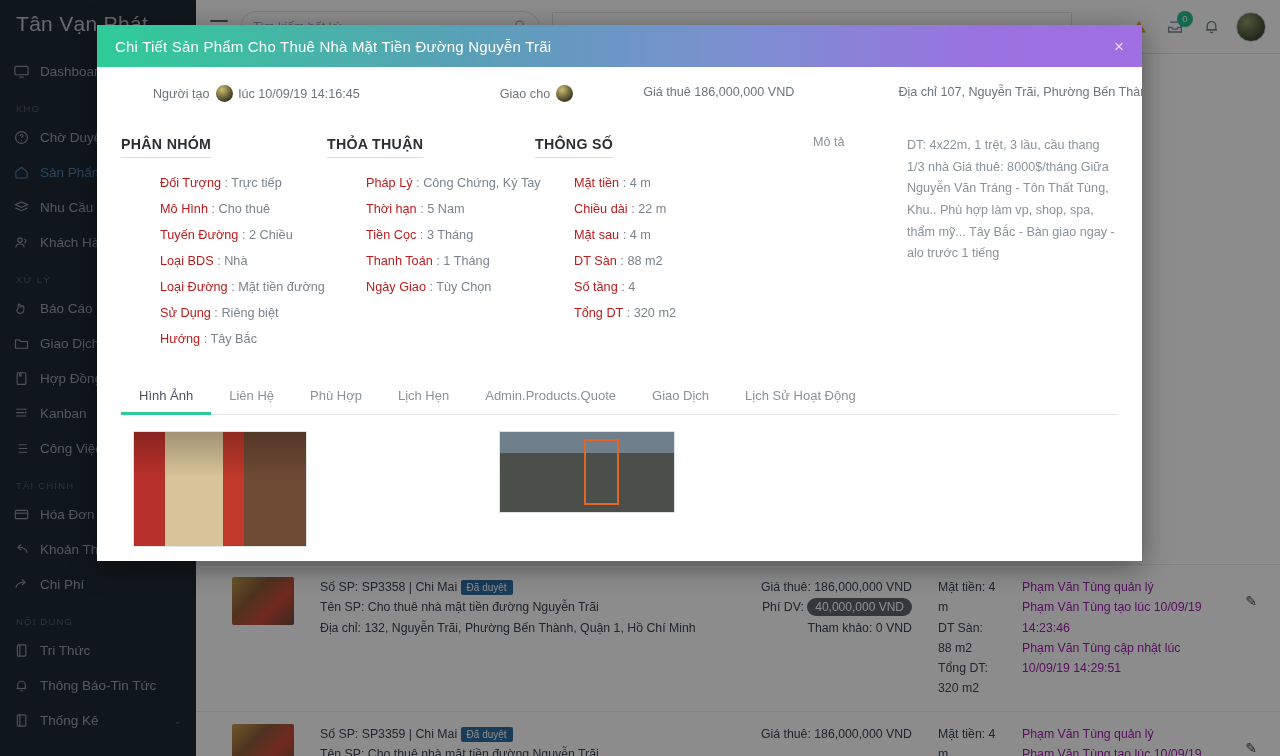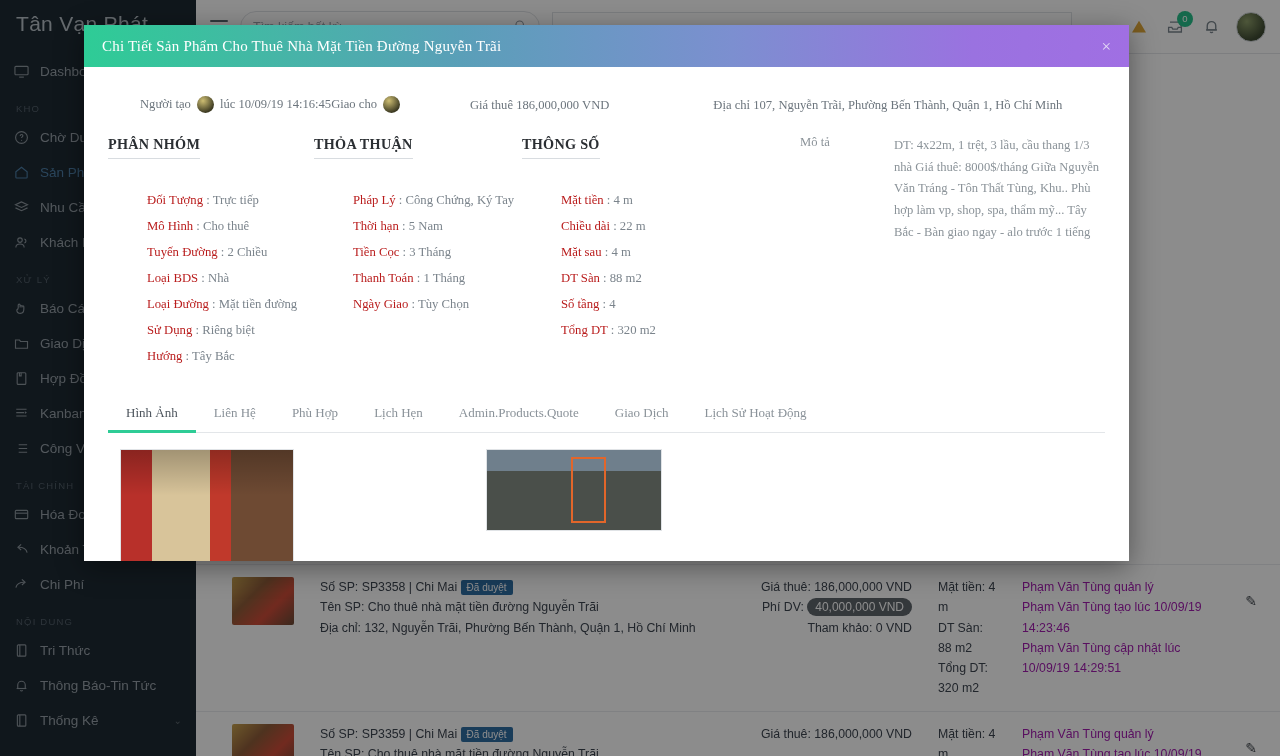--- a/index.html
+++ b/index.html
@@ -94,59 +94,59 @@
   .row .meta { width: 188px; line-height: 1.65; color: #a21caf; }
   .chip-blue { background:#2f6da3; color:#fff; font-size:10px; padding:2px 6px; border-radius:2px; }
   .chip-dark { background:#5f666c; color:#fff; font-size:12px; padding:2px 8px; border-radius:10px; }
   .pencil { width: 30px; color:#3b4148; font-size:14px; text-align:center; padding-top:16px; }
 
   
   .overlay { position: absolute; inset: 0; background: rgba(0,0,0,0.45); }
 
   
   .modal {
-    position: absolute; left: 84px; top: 25px; width: 1045px; height: 536px;
-    background: #fff; box-shadow: 0 6px 26px rgba(0,0,0,.4); overflow: hidden; font-family: Liberation Serif, serif;
+    position: absolute; left: 97px; top: 25px; width: 1045px; height: 536px;
+    background: #fff; box-shadow: 0 6px 26px rgba(0,0,0,.4); overflow: hidden;
   }
   .modal-head {
     height: 42px; display: flex; align-items: center; padding: 0 18px;
     background: linear-gradient(90deg,#2ecc96 0%, #45b6a6 18%, #5a9fb8 36%, #7c8fd0 62%, #9a72e0 85%, #a06fe3 100%);
     color: #fff;
   }
   .modal-title { font-size: 15px; letter-spacing: .2px; }
   .modal-close { margin-left: auto; font-size: 17px; color: #e5dcf5; line-height: 1; }
 
   .modal-body { padding: 18px 24px 0 24px; }
 
   .meta-line {
-    display: flex; align-items: flex-end; font-size: 12.6px; color: #6c757d;
+    display: flex; align-items: flex-start; font-size: 12.6px; color: #6c757d;
     height: 28px; gap: 0; white-space: nowrap;
   }
   .meta-line .seg { display: flex; align-items: center; gap: 6px; }
   .av {
     width: 17px; height: 17px; border-radius: 50%;
     background: radial-gradient(circle at 35% 28%, #cdbd72, #3c3a22 72%);
     display:inline-block; vertical-align: middle;
   }
   .s1 { margin-left: 32px; }
-  .s2 { }
+  .s2 { margin-left: 140px; }
   .s3 { margin-left: 70px; }
   .s4 { margin-left: 104px; }
 
   .cols { display: flex; padding-top: 22px; }
   .col { padding-right: 10px; }
   .col-1 { width: 206px; }
   .col-2 { width: 208px; }
   .col-3 { width: 270px; }
   .col-desc { flex: 1; display: flex; padding-left: 8px; gap: 48px; }
 
   .col h4 {
     font-size: 14.2px; color: #2b2f33; font-weight: bold; letter-spacing: .3px;
     padding-bottom: 5px; border-bottom: 1px solid #d8dce0; display: inline-block;
-    margin-bottom: 28px;
+    margin-bottom: 12px;
   }
   .kv { font-size: 12.7px; color: #7b848c; line-height: 2.05; white-space: nowrap; }
   .kv .k { color: #b91c1c; margin-left: 39px; }
   .kv .v { color: #7b848c; }
 
   .desc-label { font-size: 12.6px; color: #8b9399; width: 46px; flex: 0 0 46px; }
   .desc-text { font-size: 12.6px; color: #8b9399; line-height: 1.72; max-width: 336px; }
 
   .tabs {
     display: flex; margin: 26px 0 0 0; border-bottom: 1px solid #e3e6e9;

